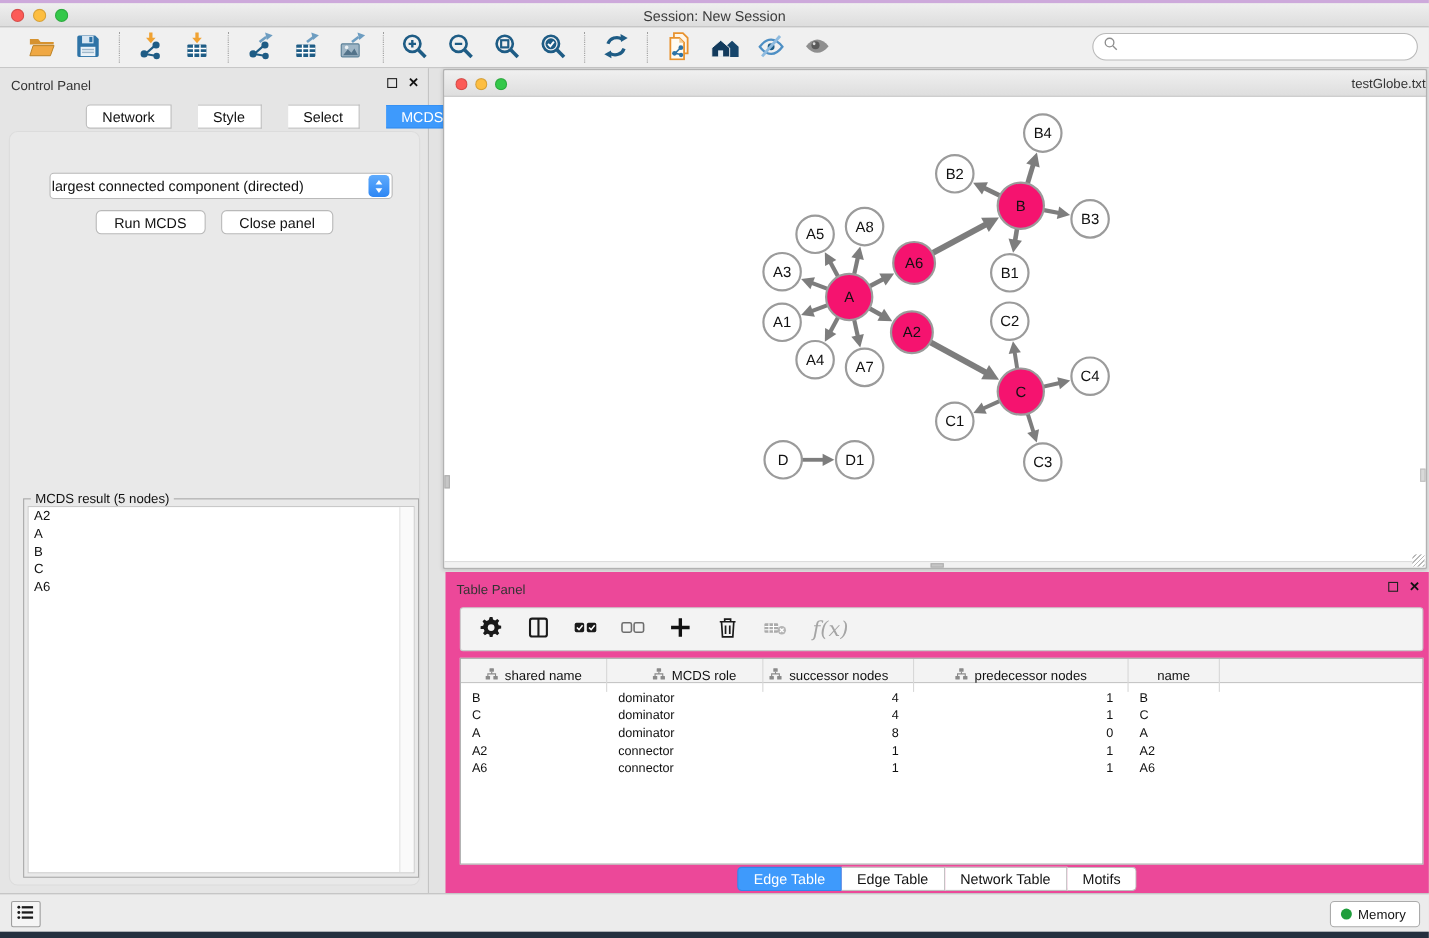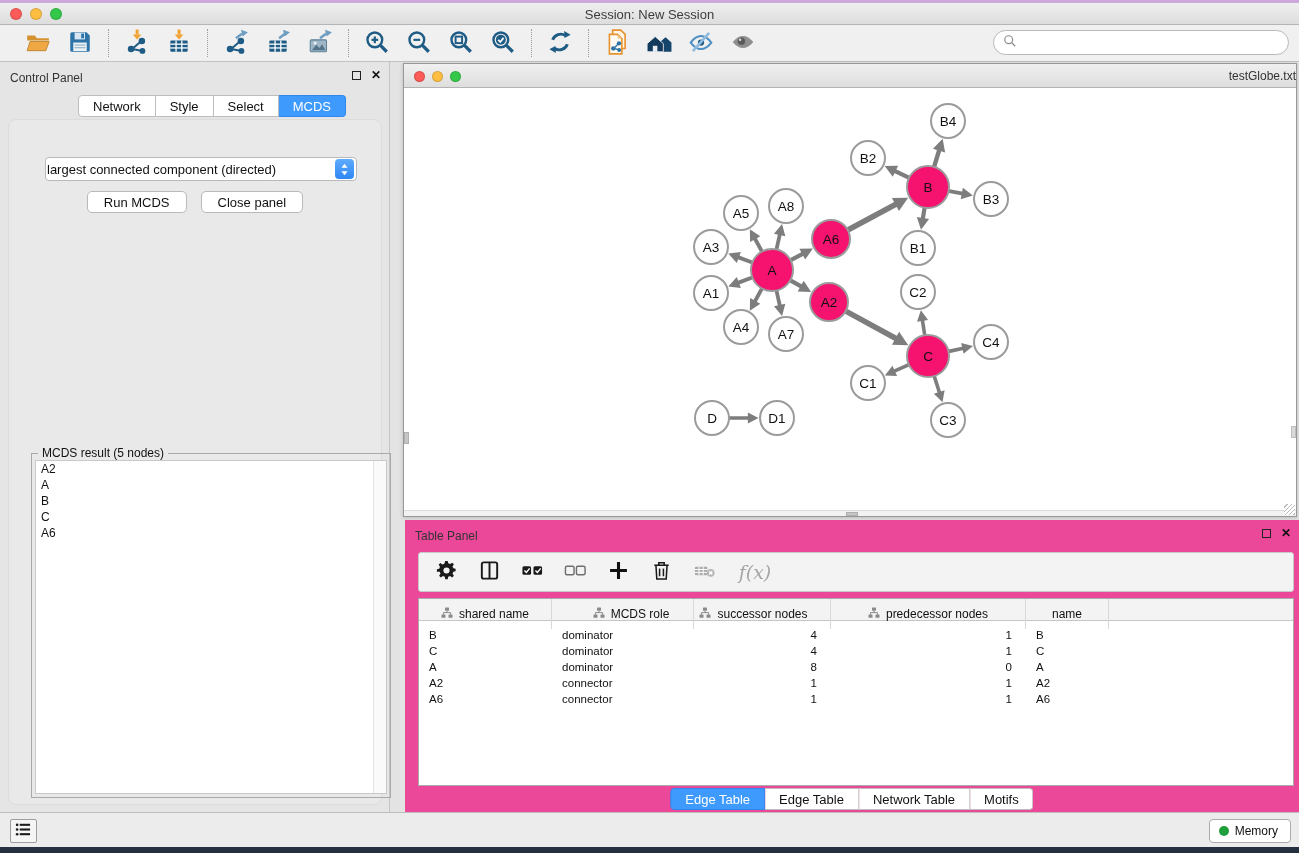--- a/index.html
+++ b/index.html
@@ -27,38 +27,38 @@
   .search-wrap input { border:none; outline:none; flex:1; font-size:12px; background:transparent; height:20px; }
 
   
   .control-panel { position:absolute; left:0; top:62px; width:390px; height:750px; background:#E5E5E5;
     border-right:1px solid #C4C4C4; }
   .panel-title { position:absolute; left:10px; top:9px; font-size:12px; color:#333; }
   .panel-icons { position:absolute; right:8px; top:8px; display:flex; gap:10px; align-items:center; }
   .float-ic { width:9px; height:9px; border:1.5px solid #222; display:inline-block; }
   .close-ic { font-size:12px; font-weight:bold; color:#111; line-height:10px; cursor:pointer; }
   .seg { display:flex; }
-  .cp-tabs { position:absolute; left:78px; top:33px; height:22px; }
+  .cp-tabs { position:absolute; left:78px; top:33px; height:22px;gap:24px; }
   .seg-btn { font-size:13px; padding:0 14px; height:22px; background:#FFFFFF; border:1px solid #BDBDBD;
     border-left:none; color:#111; cursor:pointer; font-family:inherit; }
   .seg-btn:first-child { border-left:1px solid #BDBDBD; border-radius:4px 0 0 4px; }
   .seg-btn:last-child { border-radius:0 4px 4px 0; }
   .seg-btn.active { background:#3E9AFC; border-color:#2F88EC; color:#fff; }
   .cp-body { position:absolute; left:8px; top:57px; width:374px; height:686px; background:#E9E9E9;
     border:1px solid #DCDCDC; border-radius:8px; }
   .opt-label { position:absolute; left:0; right:0; top:15px; text-align:center; font-size:13px; color:#111; }
   .dropdown { position:absolute; left:36px; top:37px; width:312px; height:24px; background:#FFFFFF;
     border:1px solid #B9B9B9; border-radius:4px; display:flex; align-items:center; cursor:pointer; }
   .dropdown .dd-text { flex:1; font-size:13px; padding-left:1px; color:#111; white-space:nowrap; overflow:hidden; }
   .dd-stepper { width:19px; height:20px; margin-right:2px; border-radius:4px;
     background:linear-gradient(#5FABFD,#2E87F4); display:flex; align-items:center; justify-content:center; }
   .cp-buttons { position:absolute; left:0; right:0; top:71px; display:flex; justify-content:center; gap:14px; }
   .mac-btn { font-size:13px; font-family:inherit; height:22px; padding:0 16px; background:#FFFFFF;
     border:1px solid #B9B9B9; border-radius:5px; color:#111; cursor:pointer; }
-  .result-box { position:absolute; left:22px; width:360px; top:333px; height:345px; border:1px solid #A9A9A9; }
+  .result-box { position:absolute; left:12px; width:360px; top:333px; height:345px; border:1px solid #A9A9A9; }
   .result-legend { position:absolute; left:6px; top:-8px; background:#E9E9E9; padding:0 4px; font-size:12px; color:#111; }
   .result-list { position:absolute; left:3px; top:6px; right:3px; bottom:3px; background:#FFFFFF;
     border:1px solid #C9C9C9; overflow:hidden; }
   .result-scroll { position:absolute; right:0; top:0; bottom:0; width:13px; background:#FAFAFA; border-left:1px solid #E3E3E3; }
   .mcds-item { font-size:12px; color:#111; padding:1.5px 0 1.5px 5px; line-height:13px; }
 
   
   .net-window { position:absolute; left:403px; top:63px; width:894px; height:454px; background:#FFFFFF;
     border:1px solid #989898; box-shadow:0 1px 4px rgba(0,0,0,.18); }
   .nw-titlebar { position:absolute; left:0; top:0; right:0; height:24px;

